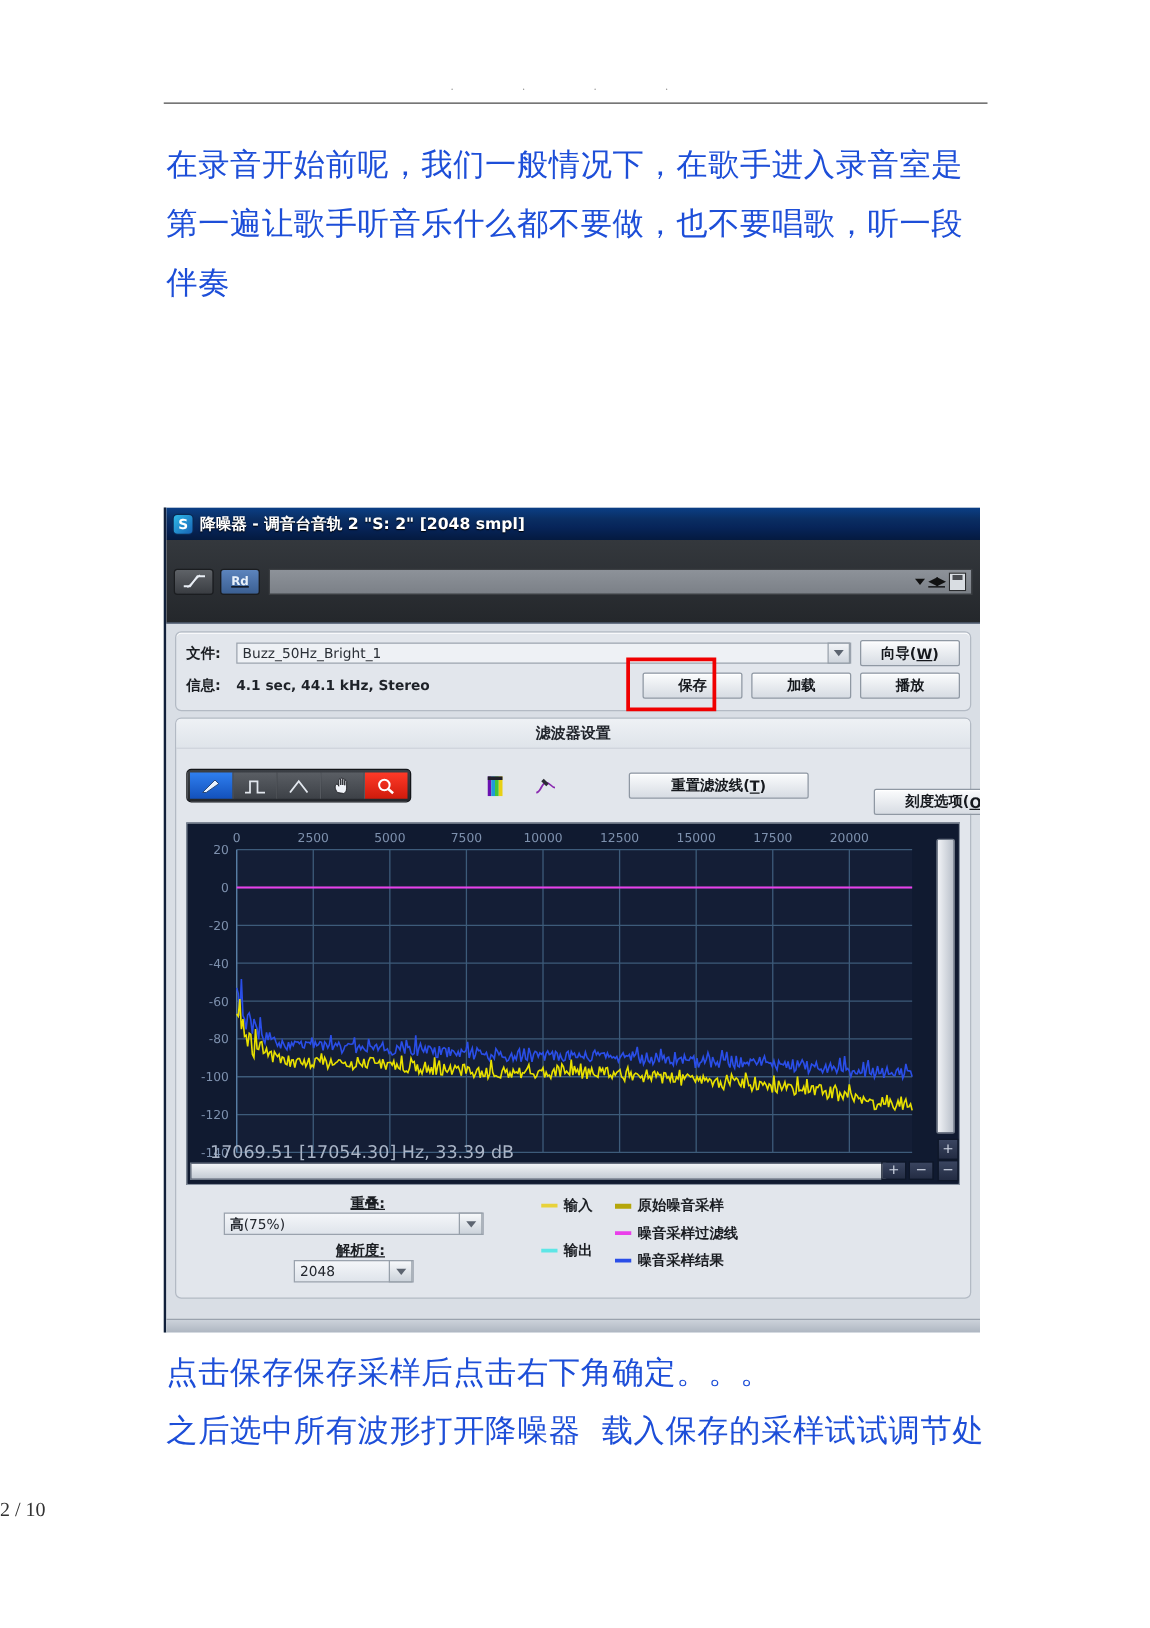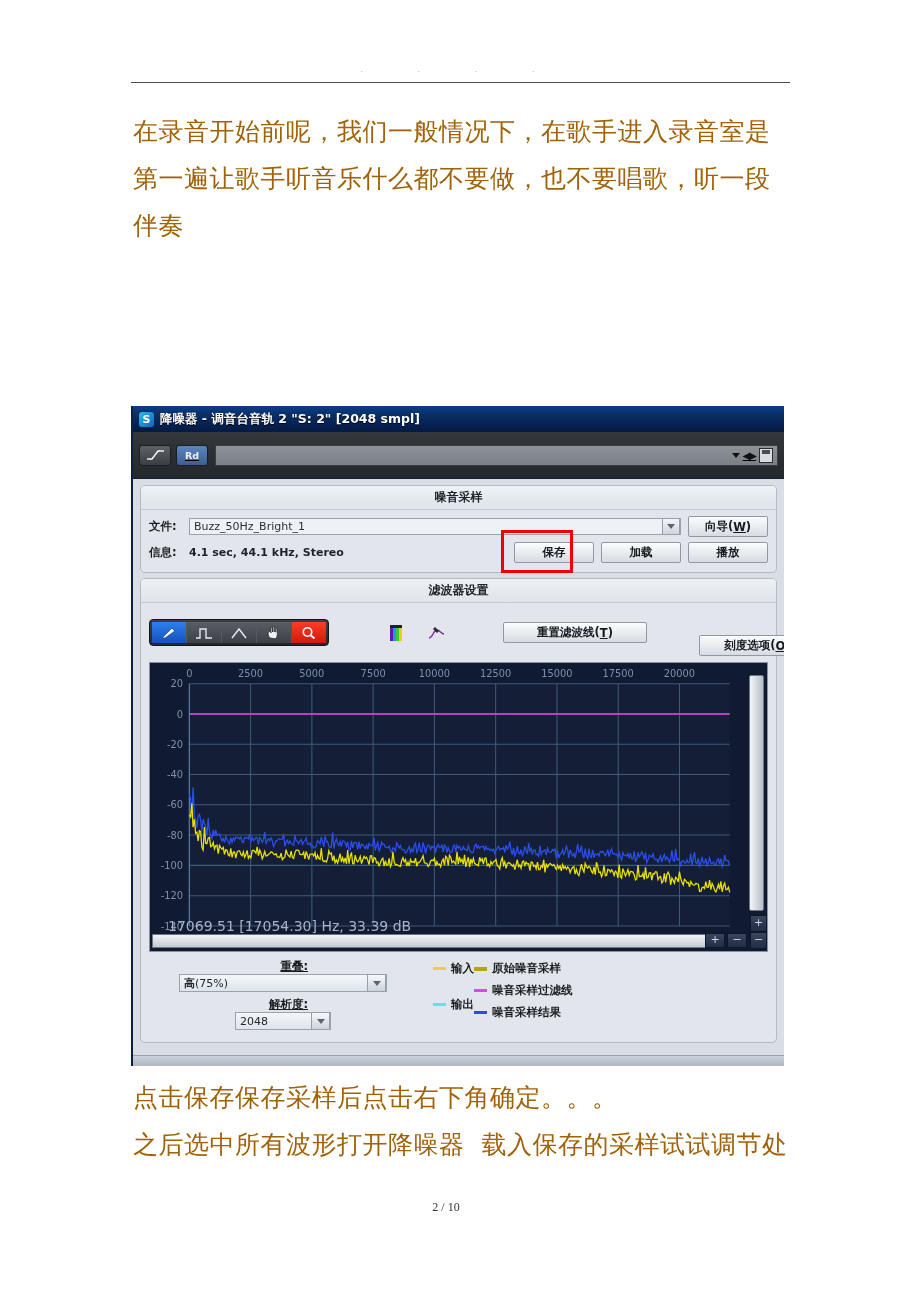--- a/index.html
+++ b/index.html
@@ -10,31 +10,31 @@
   }
 
   
   .page{position:absolute;left:0;top:0;width:920px;height:1302px;background:#fff;}
   .hdr-rule{position:absolute;left:131px;top:82px;width:659px;height:0;border-top:1.5px solid #4a4a4a;}
   .hdr-marks{position:absolute;left:131px;top:66px;width:659px;height:14px;
     text-align:center;font-size:9px;color:#9a9a9a;letter-spacing:26px;font-family:"Liberation Serif",serif;}
 
   .para{
     position:absolute;left:133px;width:660px;
-    font-size:25px;line-height:47px;color:#a16207;
+    font-size:25px;line-height:47px;color:#1d4ed8;
     font-family:"DejaVu Sans",sans-serif;
     letter-spacing:0.5px;
     white-space:pre-wrap;
   }
   #para1{top:108px;}
   #para2{top:256px;}
   #para3{top:1074px;}
 
-  .pagenum{position:absolute;left:0;top:1200px;width:892px;text-align:center;
-    font-size:12px;color:#333;font-family:"Liberation Serif",serif;}
+  .pagenum{position:absolute;left:0;top:1200px;width:892px;
+    font-size:16px;color:#333;font-family:"Liberation Serif",serif;}
 
   
   .app{
     position:absolute;left:131px;top:406px;width:651px;height:660px;
     overflow:hidden;background:#d8dde4;
     border-left:2px solid #11203a;border-right:0;
     font-family:"DejaVu Sans",sans-serif;
   }
   .titlebar{
     position:relative;height:26px;
@@ -46,21 +46,21 @@
     background:linear-gradient(135deg,#2fb9e8,#1763b5);
     color:#fff;font-size:11px;font-weight:bold;line-height:15px;text-align:center;
     font-family:"DejaVu Sans",sans-serif;
     box-shadow:0 0 0 1px #0a2a55;
   }
   .titletext{color:#ffffff;font-size:12.5px;font-weight:bold;white-space:nowrap;
     text-shadow:0 1px 1px #000;}
 
   .toolrow{
     height:30px;background:linear-gradient(to bottom,#34383d,#24272b);
-    display:flex;align-items:center;padding:8px 6px;border-bottom:1px solid #11203a;text-decoration:underline;
+    display:flex;align-items:center;padding:18px 6px;border-bottom:1px solid #11203a;text-decoration:underline;
   }
   .tbtn{
     width:30px;height:19px;border-radius:3px;margin-right:5px;flex:none;
     background:linear-gradient(to bottom,#5e6267,#3a3d42);
     border:1px solid #1b1d20;display:flex;align-items:center;justify-content:center;
   }
   .tbtn svg{display:block;}
   .tbtn.rd{background:linear-gradient(to bottom,#5c84bd,#3b5f92);color:#e8f1fb;
     font-size:9.5px;font-weight:bold;line-height:19px;}
   .combo{
@@ -166,21 +166,21 @@
     height:18px;background:linear-gradient(to bottom,#f4f6f9,#dfe4eb);
     border:1px solid #9aa2ad;display:flex;align-items:center;
     font-size:11px;color:#22262d;padding-left:4px;box-sizing:border-box;
   }
   .csel .dd{width:17px;height:16px;margin-left:auto;background:linear-gradient(to bottom,#f7f9fb,#ccd3db);
     border:1px solid #97a0aa;display:flex;align-items:center;justify-content:center;}
   .sel-w1{width:208px;}
   .sel-w2{width:96px;}
   .bold-part{font-weight:bold;}
 
-  .legendcol{display:flex;gap:0;margin-left:16px;padding-top:2px;font-family:Liberation Serif, serif;}
+  .legendcol{display:flex;gap:18px;margin-left:16px;padding-top:2px;font-family:Liberation Serif, serif;}
   .legblock{display:flex;flex-direction:column;gap:7px;}
   .legitem{display:flex;align-items:center;font-size:11.5px;font-weight:bold;color:#1a1d22;}
   .swatch{width:13px;height:3px;margin-right:5px;flex:none;}
   .legspacer{height:7px;}
 
   .bottomedge{position:absolute;left:0;bottom:0;width:651px;height:10px;
     background:linear-gradient(to bottom,#ccd2da,#aeb6c1);border-top:1px solid #9aa2ad;}
 </style>
 </head>
 <body>
@@ -216,21 +216,20 @@
       <div class="combo">
         <span class="cb-arrow"></span>
         <span class="cb-lr">◀▶</span>
         <span class="cb-save"></span>
       </div>
     </div>
 
     <div class="body">
 
       <div class="group">
-        <div class="group-title">噪音采样</div>
         <div class="group-body">
           <div class="row">
             <span class="lbl">文件:</span>
             <div class="txtfield">
               <span>Buzz_50Hz_Bright_1</span>
               <span class="dd">
                   <span class="dd-tri"></span>
                 </span>
             </div>
             <div class="btn">

